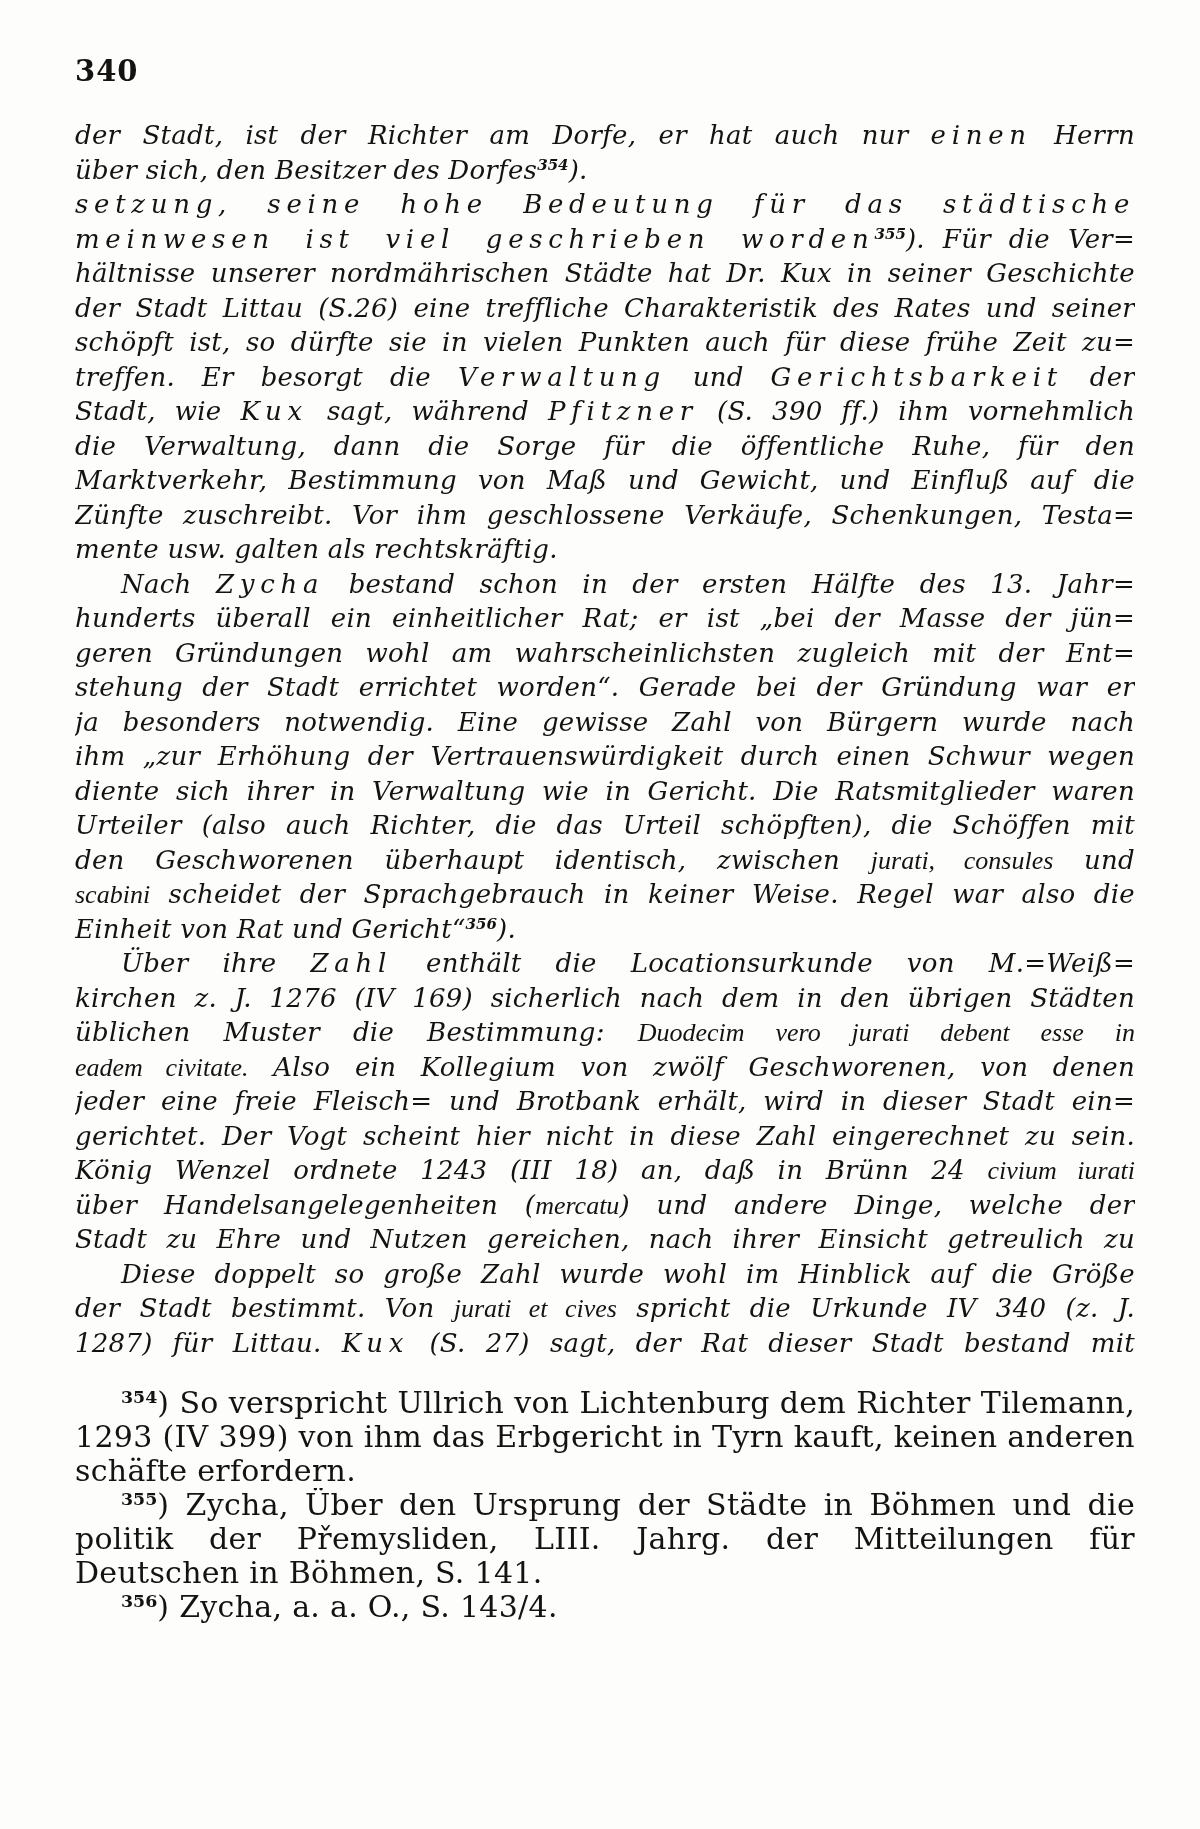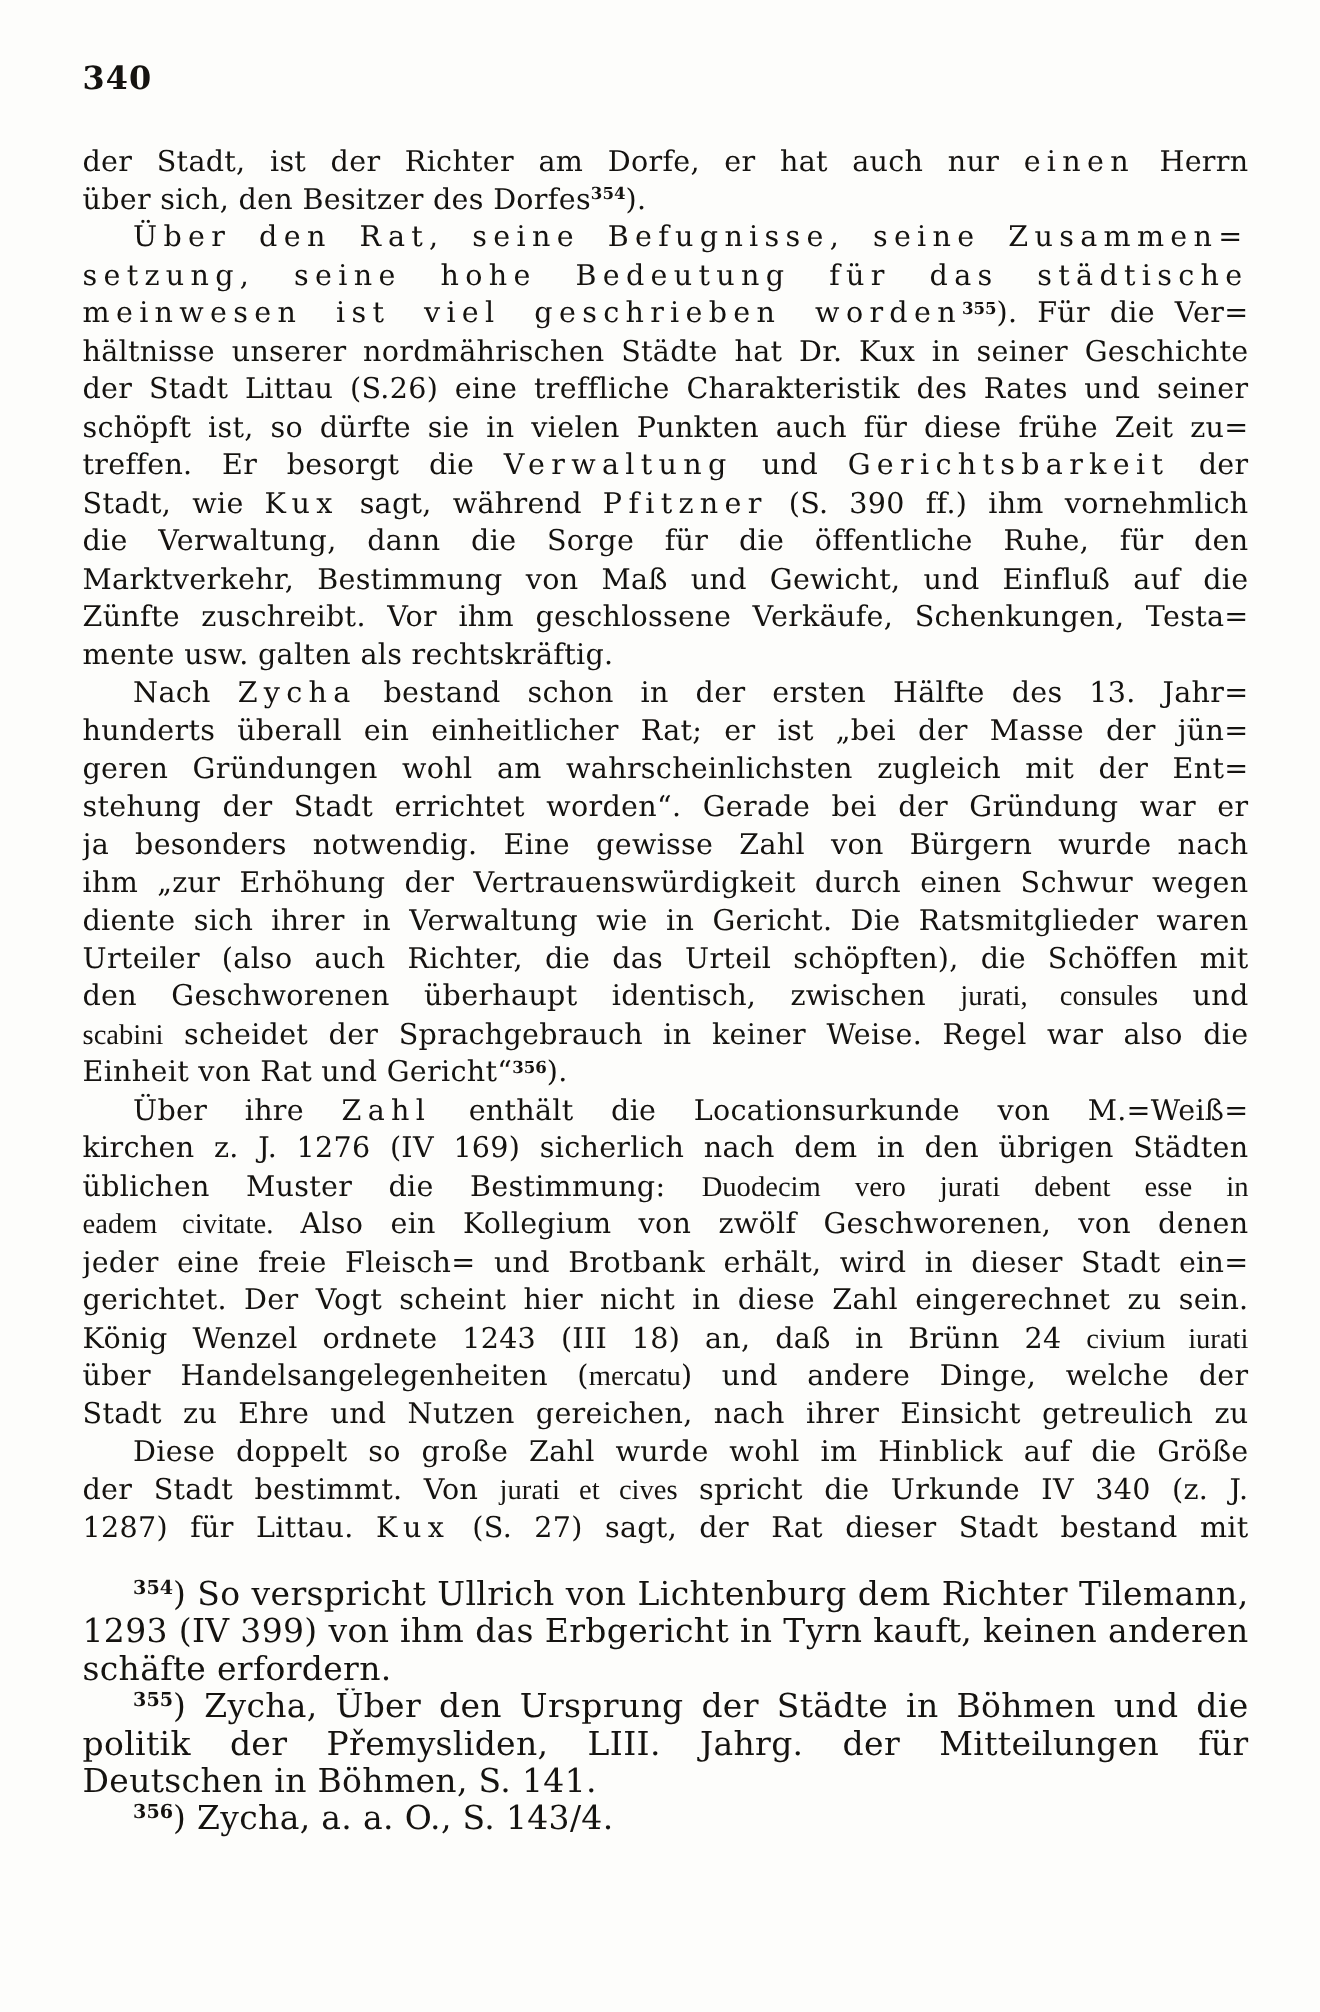--- a/index.html
+++ b/index.html
@@ -18,23 +18,24 @@
     padding: 56px 101px 0 75px;
     position: relative;
   }
   .page-number {
     font-size: 29px;
     line-height: 30px;
     font-weight: bold;
     letter-spacing: 1px;
   }
   .body-text {
-    margin-top: 44px;
+    margin-top: 32px;
     width: 1060px;
     font-size: 26px;
+    font-style: italic;
   }
   .line {
     height: 34.5px;
     line-height: 34.5px;
     text-align: justify;
     text-align-last: justify;
     overflow: hidden;
     white-space: normal;
   }
   .line.end {
@@ -70,21 +71,20 @@
 </style>
 </head>
 <body>
 
 <div class="page">
   <div class="page-number">340</div>
 
   <div class="body-text">
       <div class="line"><span class="plain">der Stadt,  ist der Richter am Dorfe,  er hat auch nur </span><span class="spaced">einen</span><span class="plain"> Herrn</span></div>
       <div class="line end"><span class="plain">über sich, den Besitzer des Dorfes</span><span class="sup">354</span><span class="plain">).</span></div>
-      <div class="line indent"><span class="spaced">Über den Rat, seine Befugnisse, seine Zusammen=</span></div>
       <div class="line"><span class="spaced">setzung, seine hohe Bedeutung für das städtische Ge=</span></div>
       <div class="line"><span class="spaced">meinwesen ist viel geschrieben worden</span><span class="sup">355</span><span class="plain">). Für die Ver=</span></div>
       <div class="line"><span class="plain">hältnisse unserer nordmährischen Städte hat Dr. Kux in seiner Geschichte</span></div>
       <div class="line"><span class="plain">der Stadt Littau (S.26)  eine treffliche Charakteristik des Rates  und seiner</span></div>
       <div class="line"><span class="plain">schöpft ist, so dürfte sie in vielen Punkten auch für diese frühe Zeit zu=</span></div>
       <div class="line"><span class="plain">treffen. Er besorgt die </span><span class="spaced">Verwaltung</span><span class="plain"> und </span><span class="spaced">Gerichtsbarkeit</span><span class="plain"> der</span></div>
       <div class="line"><span class="plain">Stadt, wie </span><span class="spaced">Kux</span><span class="plain"> sagt, während </span><span class="spaced">Pfitzner</span><span class="plain"> (S. 390 ff.) ihm vornehmlich</span></div>
       <div class="line"><span class="plain">die Verwaltung,  dann die Sorge für die öffentliche Ruhe,  für den</span></div>
       <div class="line"><span class="plain">Marktverkehr, Bestimmung von Maß und Gewicht, und Einfluß auf die</span></div>
       <div class="line"><span class="plain">Zünfte zuschreibt. Vor ihm geschlossene Verkäufe, Schenkungen, Testa=</span></div>

